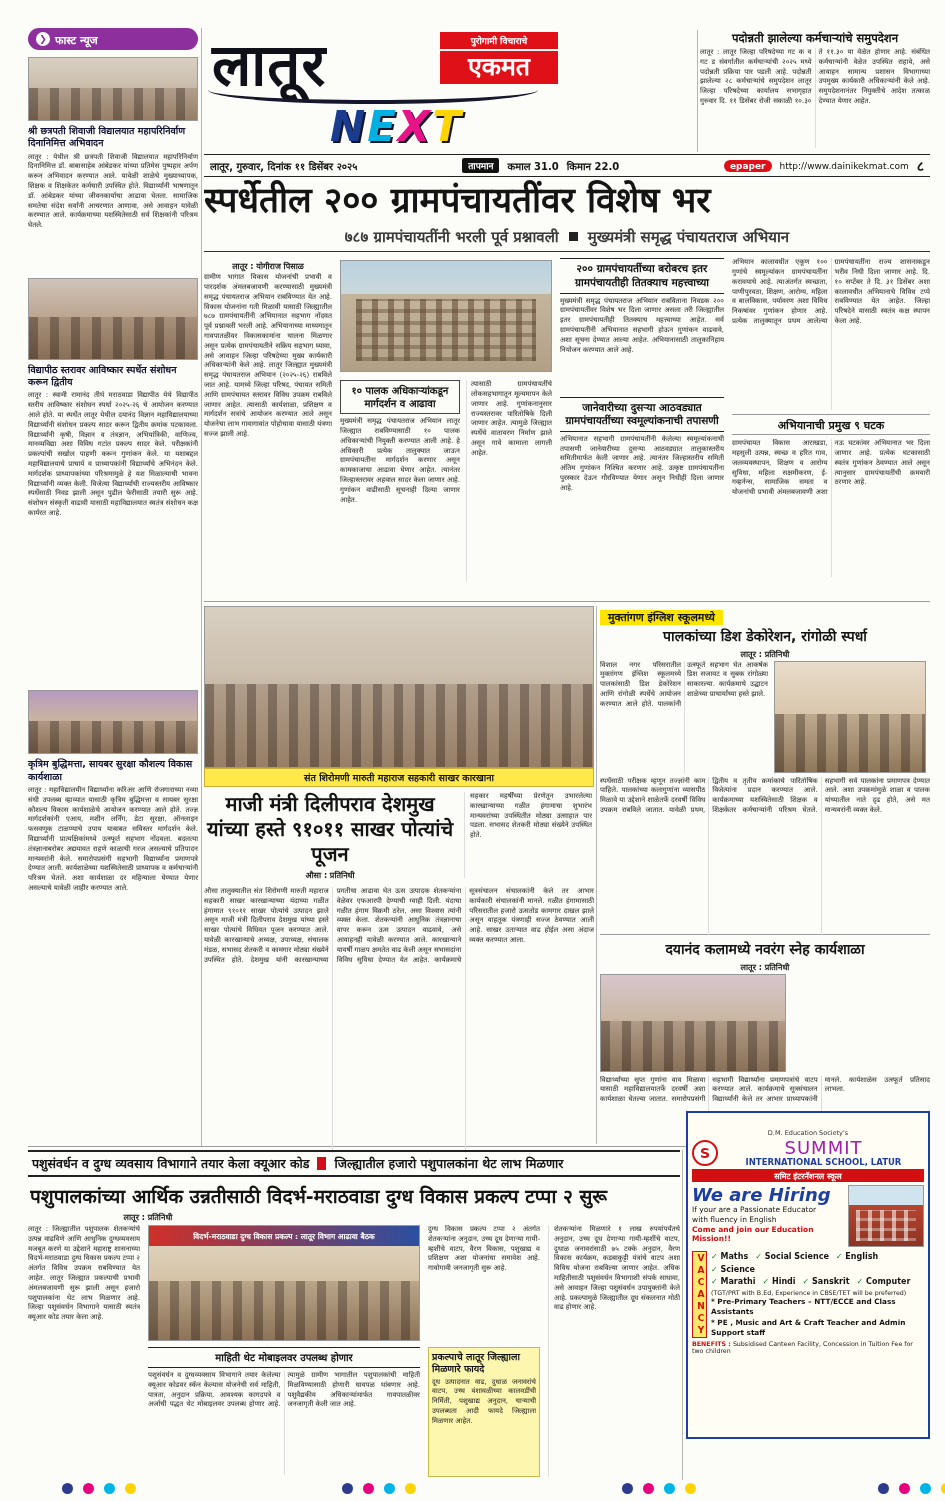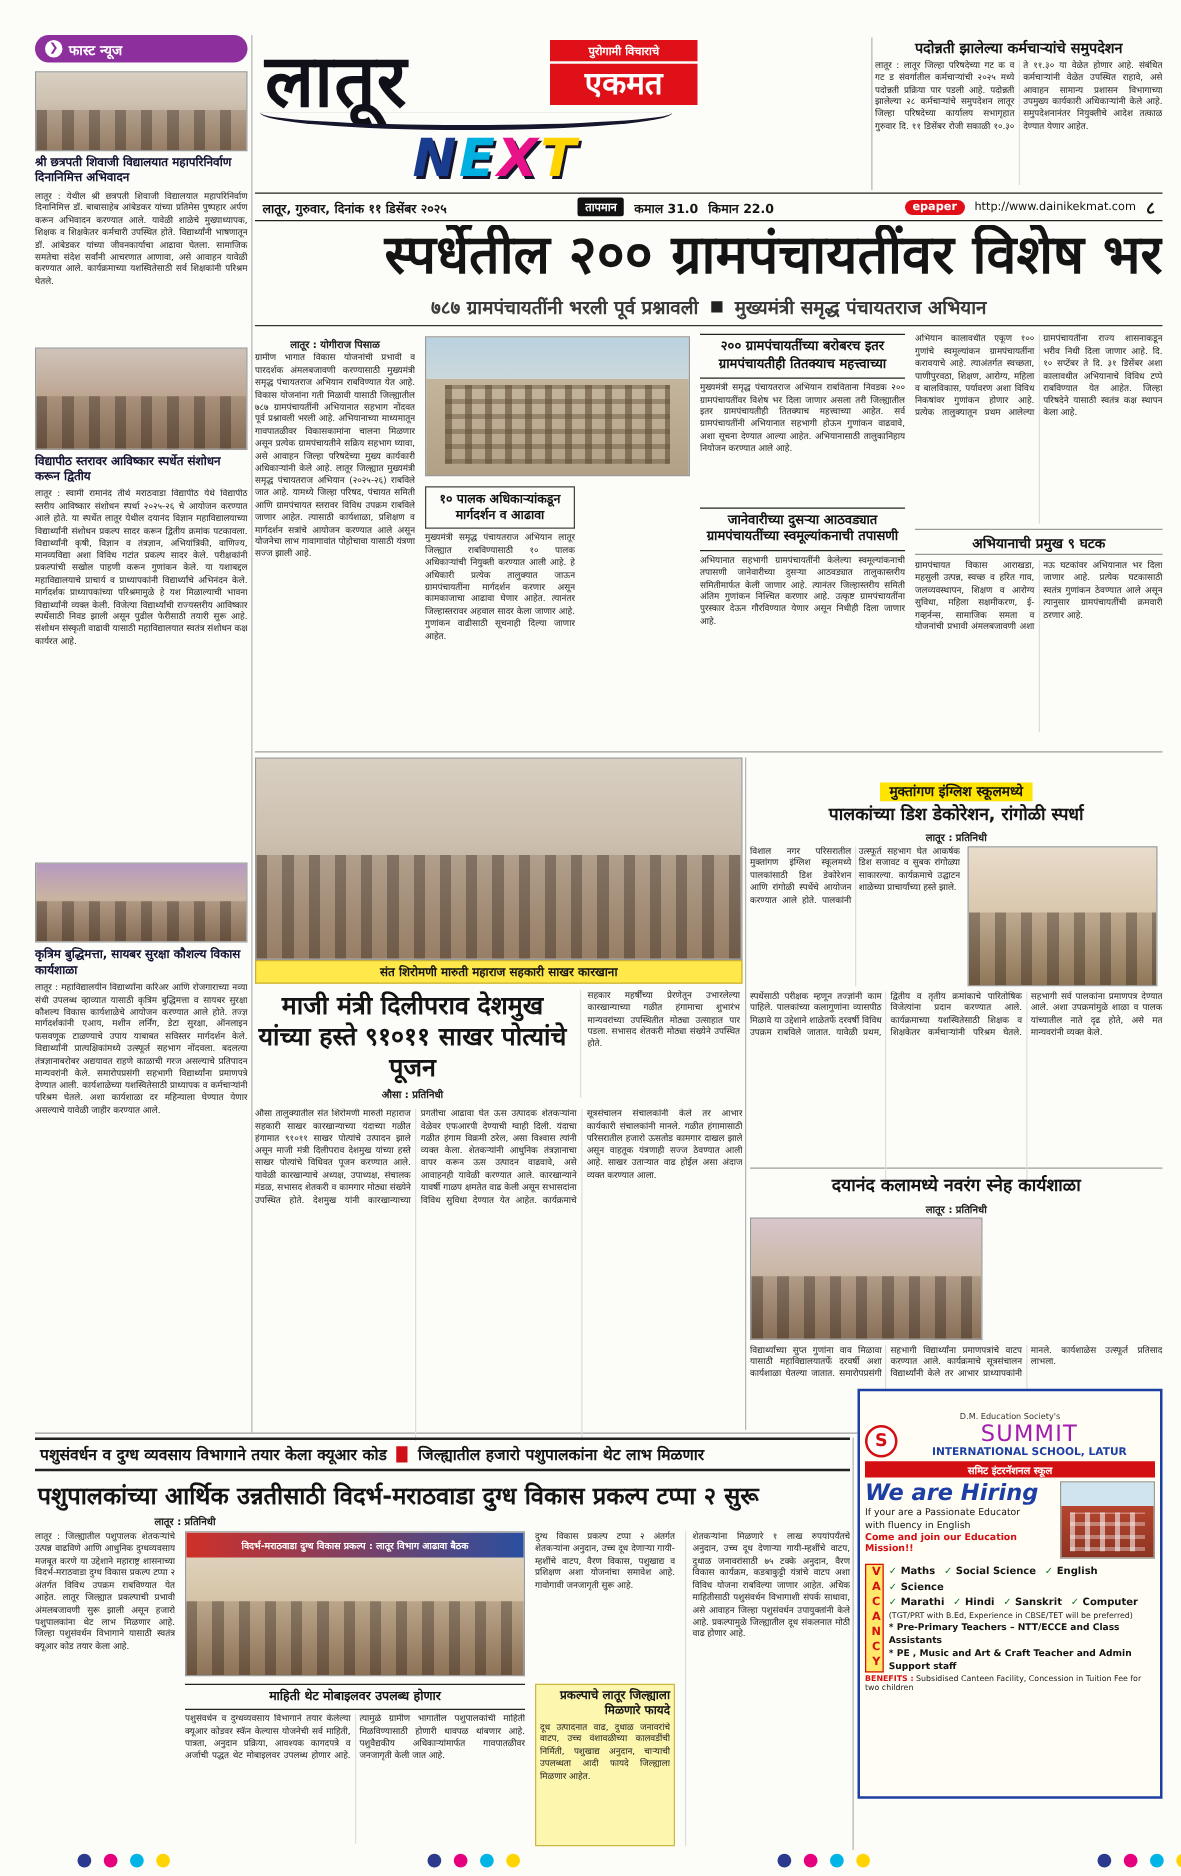--- a/index.html
+++ b/index.html
@@ -65,21 +65,21 @@
     border-bottom:1.5px solid #222; display:flex; align-items:center; gap:8px; padding:0 6px; font-size:9px; }
   .dl-date { font-size:10px; font-weight:bold; }
   .dl-pill-black { background:#111; color:#fff; font-size:9px; font-weight:bold; padding:1px 6px; border-radius:2px; }
   .dl-temp { font-size:10px; font-weight:bold; }
   .dl-pill-red { background:#e01018; color:#fff; font-size:9px; font-weight:bold; padding:1px 6px; border-radius:8px; }
   .dl-url { font-size:9px; color:#111; text-decoration:none; }
   .dl-page { font-size:14px; font-weight:bold; margin-left:auto; }
 
   
   .lead { position:absolute; left:204px; top:180px; width:726px; }
-  .lead-headline { text-align:right; font-size:43px; font-weight:bold; line-height:1.15; white-space:nowrap; overflow:hidden; }
+  .lead-headline { text-align:left; font-size:35px; font-weight:bold; line-height:1.15; white-space:nowrap; overflow:hidden; }
   .lead-subrow { display:flex; justify-content:center; align-items:center; gap:10px; font-size:15px; font-weight:bold;
     color:#3b3b3b; padding:6px 0 5px; border-bottom:1.5px solid #333; }
   .sq { width:9px; height:9px; background:#222; display:inline-block; }
   .lead-cols { position:relative; margin-top:6px; height:324px; }
   .l-c1 { position:absolute; left:0; top:0; width:128px; height:324px; }
   .l-photo { position:absolute; left:136px; top:2px; width:212px; height:112px; }
   .l-sub1 { position:absolute; left:136px; top:122px; width:120px; height:202px; }
   .l-sub2 { position:absolute; left:262px; top:122px; width:86px; height:202px; border-left:1px solid #ddd; padding-left:4px; }
   .l-c3 { position:absolute; left:356px; top:0; width:164px; height:324px; }
   .l-c4 { position:absolute; left:528px; top:0; width:198px; height:324px; }
@@ -89,21 +89,21 @@
   
   .sugar { position:absolute; left:204px; top:606px; width:390px; }
   .cap-band { background:#ffe84a; border:1px solid #c9b23a; font-size:9.5px; font-weight:bold; text-align:center; padding:2px 0; }
   .sg-row { display:flex; gap:8px; margin-top:5px; }
   .sg-headline { font-size:20px; font-weight:bold; text-align:center; line-height:1.25; }
   .sg-side { width:128px; height:86px; border-left:1px solid #ddd; padding-left:5px; }
   .sg-body { margin-top:5px; height:266px; column-count:3; column-gap:8px; column-rule:1px solid #ddd; }
 
   
   .dish { position:absolute; left:600px; top:606px; width:330px; }
-  .kicker-row { text-align:center;margin-top:16px; }
+  .kicker-row { text-align:left; }
   .kicker { background:#ffe400; font-weight:bold; font-size:11px; padding:1px 8px; }
   .art-headline { font-size:14px; font-weight:bold; text-align:center; line-height:1.25; margin:3px 0 0; }
   .dish-row { display:flex; gap:6px; margin-top:2px; }
   .dish-lead { width:168px; height:112px; column-count:2; column-gap:6px; column-rule:1px solid #ddd; }
   .dish-photo { width:152px; height:112px; }
   .dish-body { margin-top:4px; height:158px; column-count:3; column-gap:7px; column-rule:1px solid #ddd; }
   .navrang { position:absolute; left:600px; top:938px; width:330px; }
   .nv-row { display:flex; gap:6px; margin-top:2px; }
   .nv-photo { width:186px; height:98px; }
   .nv-side { width:134px; height:98px; }
@@ -114,21 +114,21 @@
   .dy-banner { display:flex; align-items:center; gap:8px; border-top:2px solid #222; border-bottom:2px solid #222;
     padding:3px 4px; font-size:12.5px; font-weight:bold; }
   .redsq { width:9px; height:13px; background:#d01018; flex:0 0 auto; }
   .dy-headline { font-size:19px; font-weight:bold; margin:6px 2px 1px; white-space:nowrap; overflow:hidden; }
   .dy-cols { position:relative; height:252px; margin-top:3px; }
   .d-c1 { position:absolute; left:0; top:0; width:112px; height:252px; }
   .d-photo { position:absolute; left:120px; top:0; width:272px; height:116px; }
   .d-sub { position:absolute; left:120px; top:122px; width:272px; height:130px; }
   .d-c3 { position:absolute; left:400px; top:0; width:112px; height:116px; }
   .d-benefit { position:absolute; left:400px; top:122px; width:112px; height:130px; background:#fdf6ae; border:1px solid #c9b94a; padding:3px; }
-  .d-benefit .bh { font-size:9.5px; font-weight:bold; text-align:right; line-height:1.3; margin-bottom:2px; }
+  .d-benefit .bh { font-size:9.5px; font-weight:bold; text-align:left; line-height:1.3; margin-bottom:2px; }
   .d-c4 { position:absolute; left:520px; top:0; width:132px; height:252px; border-left:1px solid #ddd; padding-left:5px; }
 
   
   .summit { position:absolute; left:686px; top:1111px; width:244px; height:328px; border:2px solid #1d3fa3;
     background:#fffdf4; padding:16px 4px 2px; }
   .sm-society { font-size:6.5px; text-align:center; color:#333; }
   .sm-titlerow { display:flex; gap:5px; align-items:center; margin-top:1px; }
   .sm-logo { width:26px; height:26px; border-radius:50%; border:2px solid #d40f12; background:#fff; color:#d40f12;
     font-weight:bold; font-size:14px; display:flex; align-items:center; justify-content:center; flex:0 0 auto; }
   .sm-nm { flex:1; text-align:center; line-height:1.1; }
@@ -230,20 +230,23 @@
     <div class="lead-cols">
       <div class="l-c1">
         <div class="byline">लातूर : योगीराज पिसाळ</div>
         <div class="small" style="height:306px;">ग्रामीण भागात विकास योजनांची प्रभावी व पारदर्शक अंमलबजावणी करण्यासाठी मुख्यमंत्री समृद्ध पंचायतराज अभियान राबविण्यात येत आहे. विकास योजनांना गती मिळावी यासाठी जिल्ह्यातील ७८७ ग्रामपंचायतींनी अभियानात सहभाग नोंदवत पूर्व प्रश्नावली भरली आहे. अभियानाच्या माध्यमातून गावपातळीवर विकासकामांना चालना मिळणार असून प्रत्येक ग्रामपंचायतीने सक्रिय सहभाग घ्यावा, असे आवाहन जिल्हा परिषदेच्या मुख्य कार्यकारी अधिकाऱ्यांनी केले आहे. लातूर जिल्ह्यात मुख्यमंत्री समृद्ध पंचायतराज अभियान (२०२५-२६) राबविले जात आहे. यामध्ये जिल्हा परिषद, पंचायत समिती आणि ग्रामपंचायत स्तरावर विविध उपक्रम राबविले जाणार आहेत. त्यासाठी कार्यशाळा, प्रशिक्षण व मार्गदर्शन सत्रांचे आयोजन करण्यात आले असून योजनेचा लाभ गावागावांत पोहोचावा यासाठी यंत्रणा सज्ज झाली आहे.</div>
       </div>
       <div class="photo photo-building l-photo"></div>
       <div class="l-sub1">
         <div class="boxhead">१० पालक अधिकाऱ्यांकडून मार्गदर्शन व आढावा</div>
         <div class="small" style="height:148px;">मुख्यमंत्री समृद्ध पंचायतराज अभियान लातूर जिल्ह्यात राबविण्यासाठी १० पालक अधिकाऱ्यांची नियुक्ती करण्यात आली आहे. हे अधिकारी प्रत्येक तालुक्यात जाऊन ग्रामपंचायतींना मार्गदर्शन करणार असून कामकाजाचा आढावा घेणार आहेत. त्यानंतर जिल्हास्तरावर अहवाल सादर केला जाणार आहे. गुणांकन वाढीसाठी सूचनाही दिल्या जाणार आहेत.</div>
       </div>
+      <div class="l-sub2">
+        <div class="small" style="height:200px;">त्यासाठी ग्रामपंचायतींचे लोकसहभागातून मूल्यमापन केले जाणार आहे. गुणांकनानुसार राज्यस्तरावर पारितोषिके दिली जाणार आहेत. त्यामुळे जिल्ह्यात स्पर्धेचे वातावरण निर्माण झाले असून गावे कामाला लागली आहेत.</div>
+      </div>
       <div class="l-c3">
         <div class="rulehead">२०० ग्रामपंचायतींच्या बरोबरच इतर ग्रामपंचायतीही तितक्याच महत्त्वाच्या</div>
         <div class="small" style="height:96px; margin-top:3px;">मुख्यमंत्री समृद्ध पंचायतराज अभियान राबविताना निवडक २०० ग्रामपंचायतींवर विशेष भर दिला जाणार असला तरी जिल्ह्यातील इतर ग्रामपंचायतीही तितक्याच महत्त्वाच्या आहेत. सर्व ग्रामपंचायतींनी अभियानात सहभागी होऊन गुणांकन वाढवावे, अशा सूचना देण्यात आल्या आहेत. अभियानासाठी तालुकानिहाय नियोजन करण्यात आले आहे.</div>
         <div class="rulehead" style="margin-top:4px;">जानेवारीच्या दुसऱ्या आठवड्यात ग्रामपंचायतींच्या स्वमूल्यांकनाची तपासणी</div>
         <div class="small" style="height:100px; margin-top:3px;">अभियानात सहभागी ग्रामपंचायतींनी केलेल्या स्वमूल्यांकनाची तपासणी जानेवारीच्या दुसऱ्या आठवड्यात तालुकास्तरीय समितीमार्फत केली जाणार आहे. त्यानंतर जिल्हास्तरीय समिती अंतिम गुणांकन निश्चित करणार आहे. उत्कृष्ट ग्रामपंचायतींना पुरस्कार देऊन गौरविण्यात येणार असून निधीही दिला जाणार आहे.</div>
       </div>
       <div class="l-c4">
         <div class="small cols2" style="height:152px;">अभियान कालावधीत एकूण १०० गुणांचे स्वमूल्यांकन ग्रामपंचायतींना करावयाचे आहे. त्याअंतर्गत स्वच्छता, पाणीपुरवठा, शिक्षण, आरोग्य, महिला व बालविकास, पर्यावरण अशा विविध निकषांवर गुणांकन होणार आहे. प्रत्येक तालुक्यातून प्रथम आलेल्या ग्रामपंचायतींना राज्य शासनाकडून भरीव निधी दिला जाणार आहे. दि. १० सप्टेंबर ते दि. ३१ डिसेंबर अशा कालावधीत अभियानाचे विविध टप्पे राबविण्यात येत आहेत. जिल्हा परिषदेने यासाठी स्वतंत्र कक्ष स्थापन केला आहे.</div>
         <div class="c4-sub">अभियानाची प्रमुख ९ घटक</div>
         <div class="small cols2" style="height:138px;">ग्रामपंचायत विकास आराखडा, महसुली उत्पन्न, स्वच्छ व हरित गाव, जलव्यवस्थापन, शिक्षण व आरोग्य सुविधा, महिला सक्षमीकरण, ई-गव्हर्नन्स, सामाजिक समता व योजनांची प्रभावी अंमलबजावणी अशा नऊ घटकांवर अभियानात भर दिला जाणार आहे. प्रत्येक घटकासाठी स्वतंत्र गुणांकन ठेवण्यात आले असून त्यानुसार ग्रामपंचायतींची क्रमवारी ठरणार आहे.</div>

